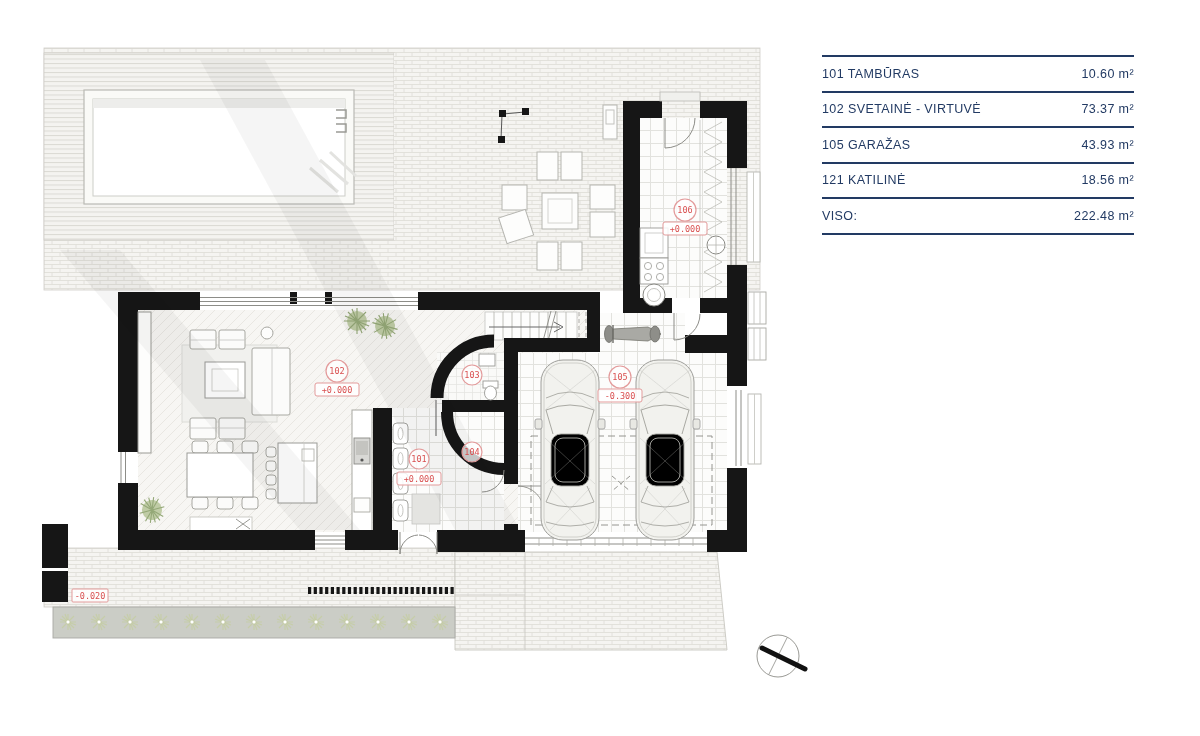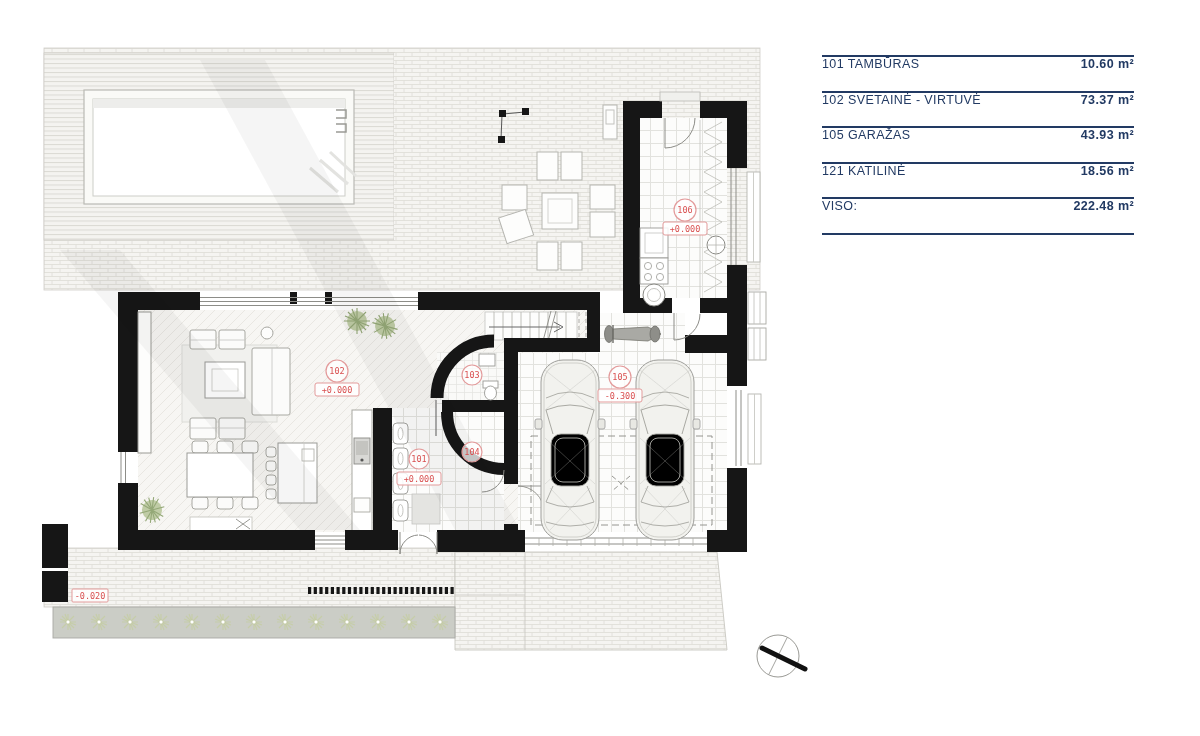--- a/index.html
+++ b/index.html
@@ -1,25 +1,25 @@
 <!DOCTYPE html>
 <html><head>
 <meta charset="utf-8">
 <style>
   html,body{margin:0;padding:0;background:#ffffff;}
   .stage{position:relative;width:1200px;height:736px;background:#ffffff;overflow:hidden;
          font-family:"Liberation Sans", sans-serif;}
   .plan-wrap{position:absolute;left:0;top:0;width:820px;height:736px;}
   
   .legend{position:absolute;left:822px;top:55px;width:312px;border-top:2px solid #223a63;}
-  .legend-row{display:flex;justify-content:space-between;align-items:flex-start;
+  .legend-row{display:flex;justify-content:space-between;align-items:center;
               height:33.5px;border-bottom:2px solid #223a63;color:#223a63;
               font-size:12.5px;letter-spacing:0.4px;}
   .legend-row .lab{font-weight:400;}
-  .legend-row .val{font-weight:700;}
+  .legend-row .val{font-weight:400;}
   
   text.rlab{font-family:"DejaVu Sans Mono", monospace;fill:#d94f4f;}
 </style>
 </head>
 <body>
 
 <div class="stage">
 
   <div class="plan-wrap">
   <svg width="820" height="736" viewBox="0 0 820 736">

